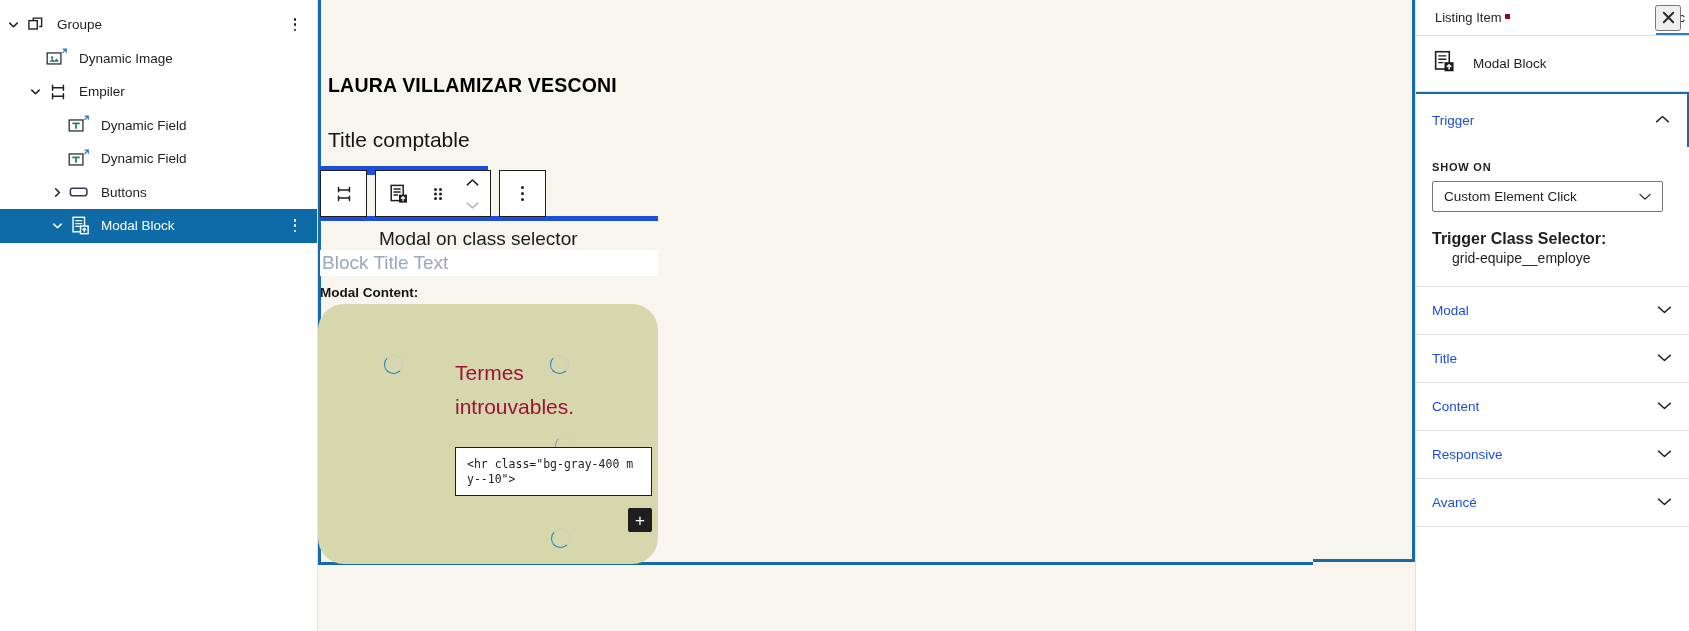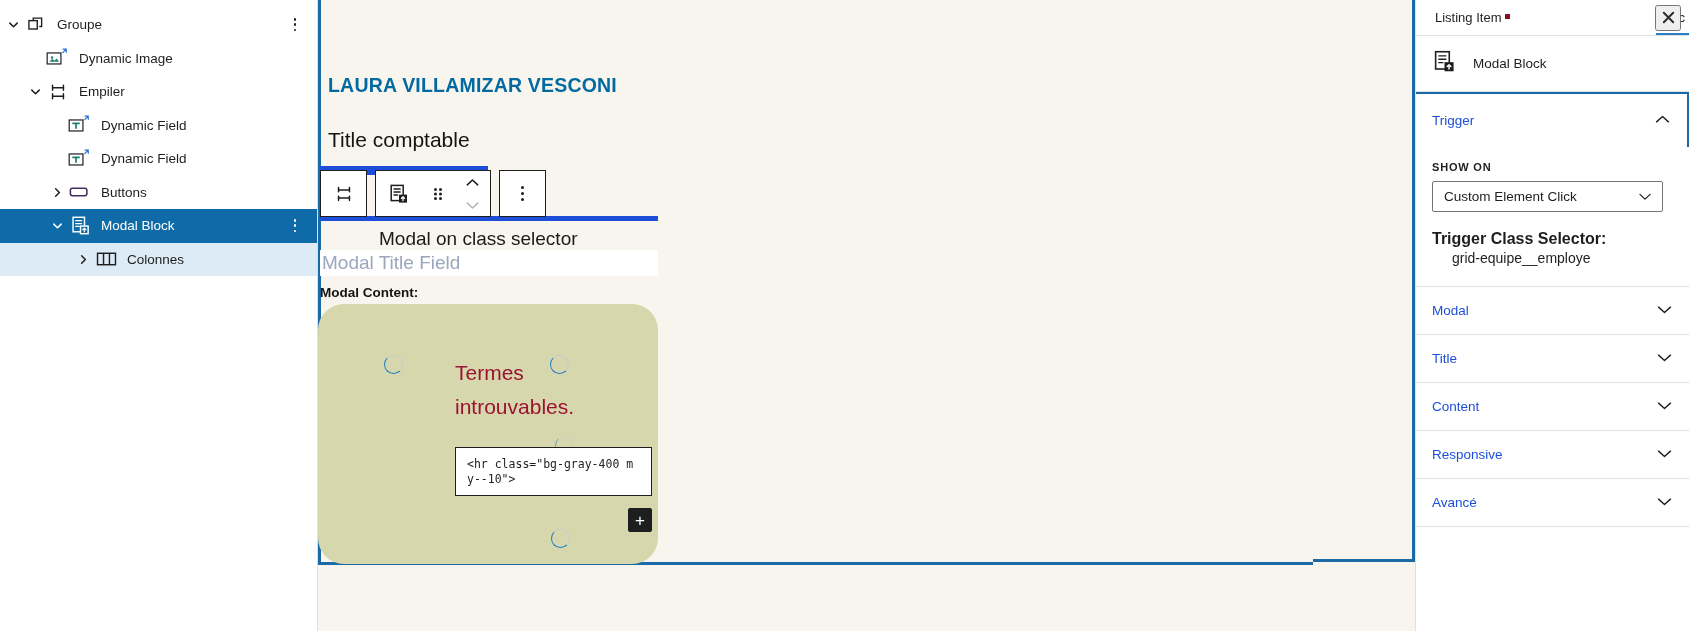--- a/index.html
+++ b/index.html
@@ -110,21 +110,21 @@
     position: absolute;
     left: 0px; top: 0px;
     width: 3px; height: 565px;
     background: #1a6aa8;
   }
   .post-title {
     position: absolute;
     left: 10px; top: 74px;
     font-size: 19.5px;
     font-weight: 700;
-    color: #0369a1;
+    color: #000000;
     letter-spacing: .2px;
     white-space: nowrap;
   }
   .post-sub {
     position: absolute;
     left: 10px; top: 128px;
     font-size: 21px;
     font-weight: 400;
     color: #141414;
     white-space: nowrap;
@@ -521,34 +521,20 @@
         <span class="lv-label">Modal Block</span>
         <span class="lv-more">
           <span class="dots-v">
               <i></i>
               <i></i>
               <i></i>
             </span>
         </span>
       </div>
 
-      <div class="lv-row ind-3 child-highlight">
-        <span class="lv-caret">
-          <svg width="13" height="13" viewBox="0 0 14 14" fill="none">
-              <path d="M5 3L9 7L5 11" stroke="currentColor" stroke-width="1.6" stroke-linecap="round" stroke-linejoin="round"></path>
-            </svg>
-        </span>
-        <span class="lv-icon">
-          <svg width="21" height="18" viewBox="0 0 22 18" fill="none">
-            <rect x="1.6" y="3" width="18.8" height="12" stroke="#1e1e1e" stroke-width="1.5"></rect>
-            <path d="M7.9 3v12M14.1 3v12" stroke="#1e1e1e" stroke-width="1.5"></path>
-          </svg>
-        </span>
-        <span class="lv-label">Colonnes</span>
-      </div>
 
     </div>
   </aside>
 
   <main class="canvas">
     <div class="post-wrap">
 
       <div class="group-sel-line"></div>
 
       <div class="post-title">LAURA VILLAMIZAR VESCONI</div>
@@ -608,21 +594,21 @@
                 <i style="width:3px;height:3px"></i>
                 <i style="width:3px;height:3px"></i>
               </span>
           </button>
         </div>
       </div>
 
       <div class="modal-heading">Modal on class selector</div>
 
       <div class="modal-title-input">
-        <span class="modal-title-ph">Modal Title Field</span>
+        <span class="modal-title-ph">Block Title Text</span>
       </div>
 
       <div class="modal-content-label">Modal Content:</div>
 
       <div class="modal-body">
         <div class="spinner sp1"></div>
         <div class="spinner sp2"></div>
         <div class="spinner sp4"></div>
         <div class="spinner sp3"></div>
         <div class="termes">Termes introuvables.</div>

